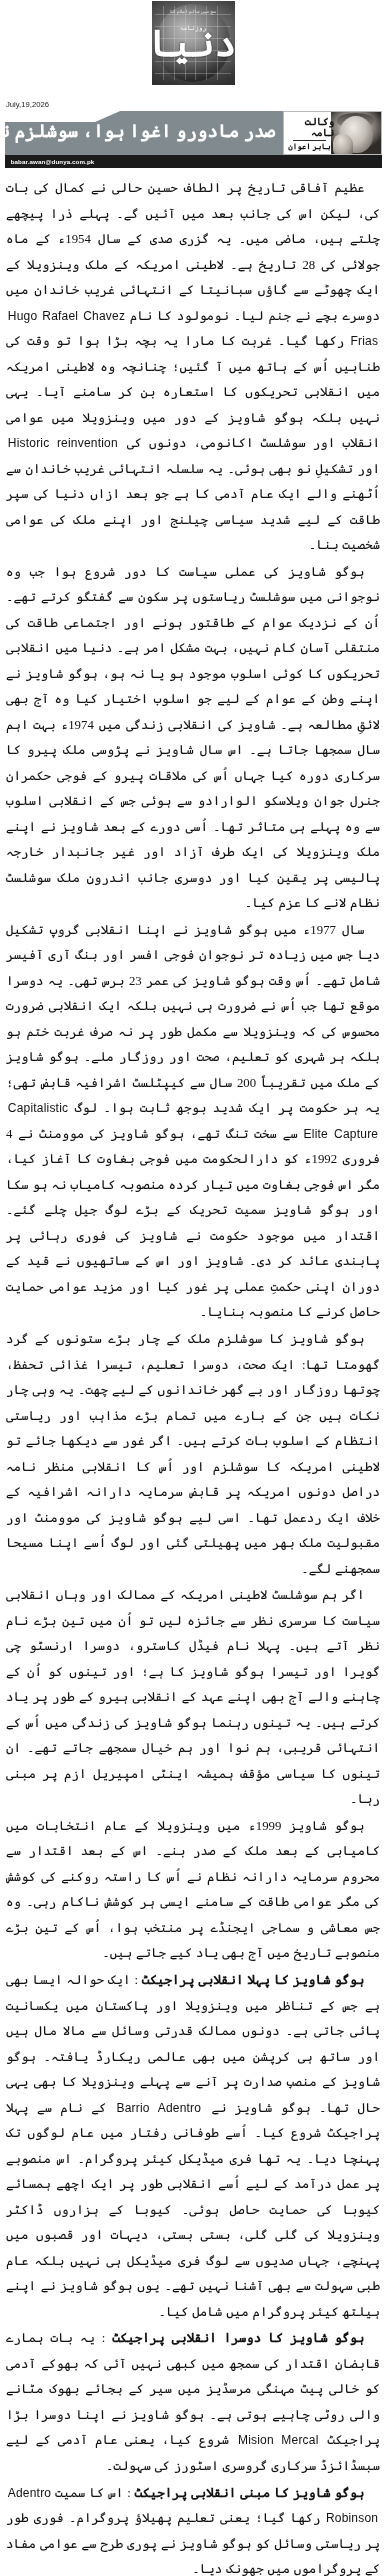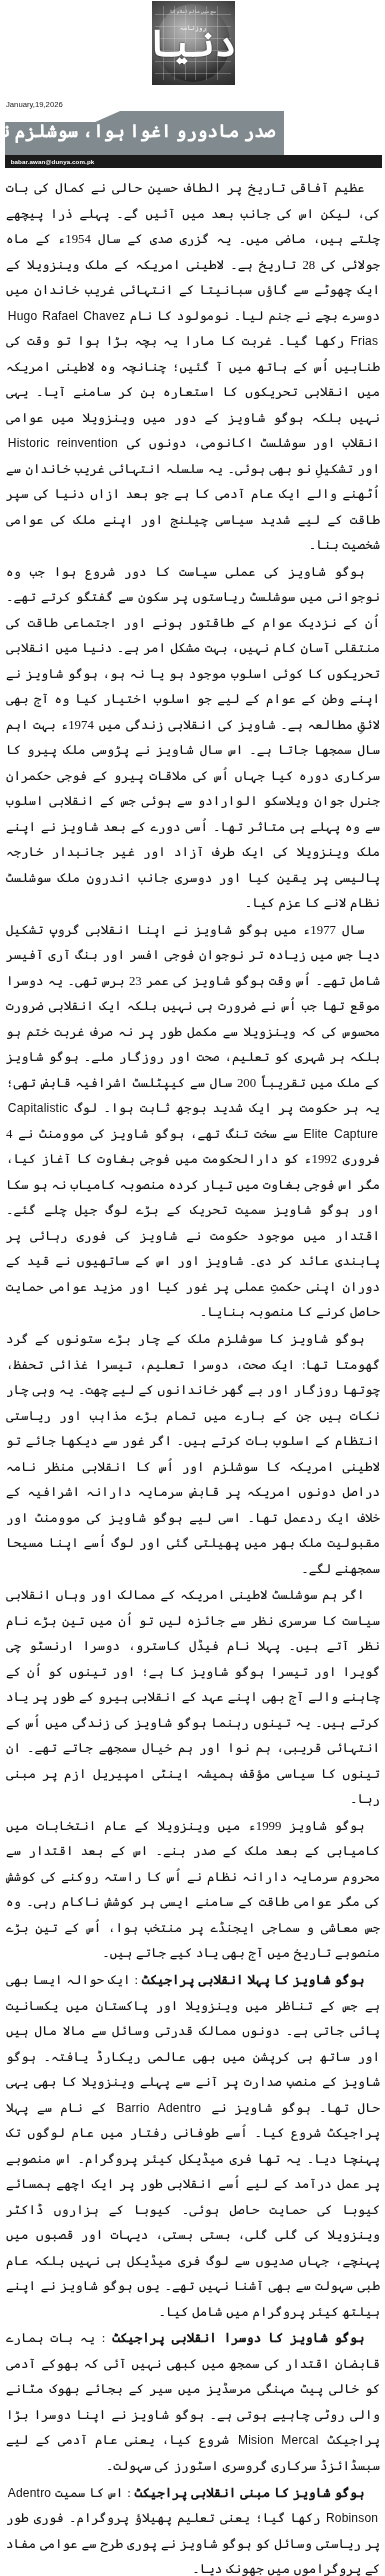--- a/index.html
+++ b/index.html
@@ -281,26 +281,38 @@
     <div class="grid-h" style="top:72%"></div>
     <div class="grid-h" style="top:86%"></div>
     <div class="masthead-sub">سچ میں عالم اسلام کا</div>
     <div class="masthead-kicker">روزنامہ</div>
     <div class="masthead-logotext">دنیا</div>
   </div>
 </div>
 
 <div class="header-band">
 
-  <div class="date-line">January,19,2026</div>
+  <div class="date-line">July,19,2026</div>
 
   <div class="headline-bar">
     <div class="headline-text">صدر مادورو اغوا ہوا، سوشلزم نہیں</div>
   </div>
 
+  <div class="author-card">
+    <div class="author-photo">
+      <div class="hair"></div>
+      <div class="face"></div>
+      <div class="hand"></div>
+    </div>
+    <div class="author-meta">
+      <div class="column-name">وکالت نامہ</div>
+      <div class="meta-rule"></div>
+      <div class="author-name">بابر اعوان</div>
+    </div>
+  </div>
 
   <div class="email-bar">
     <span class="email-text">babar.awan@dunya.com.pk</span>
   </div>
 </div>
 
 <div class="article" id="article-body">
     <p class="para indent"><span>عظیم آفاقی تاریخ پر الطاف حسین حالی نے کمال کی بات کی، لیکن اس کی جانب بعد میں آئیں گے۔ پہلے ذرا پیچھے چلتے ہیں، ماضی میں۔ یہ گزری صدی کے سال 1954ء کے ماہ جولائی کی 28 تاریخ ہے۔ لاطینی امریکہ کے ملک وینزویلا کے ایک چھوٹے سے گاؤں سبانیتا کے انتہائی غریب خاندان میں دوسرے بچے نے جنم لیا۔ نومولود کا نام </span><span class="en">Hugo Rafael Chavez Frias</span><span> رکھا گیا۔ غربت کا مارا یہ بچہ بڑا ہوا تو وقت کی طنابیں اُس کے ہاتھ میں آ گئیں؛ چنانچہ وہ لاطینی امریکہ میں انقلابی تحریکوں کا استعارہ بن کر سامنے آیا۔ یہی نہیں بلکہ ہوگو شاویز کے دور میں وینزویلا میں عوامی انقلاب اور سوشلسٹ اکانومی، دونوں کی </span><span class="en">Historic reinvention</span><span> اور تشکیلِ نو بھی ہوئی۔ یہ سلسلہ انتہائی غریب خاندان سے اُٹھنے والے ایک عام آدمی کا ہے جو بعد ازاں دنیا کی سپر طاقت کے لیے شدید سیاسی چیلنج اور اپنے ملک کی عوامی شخصیت بنا۔</span></p>
     <p class="para indent"><span>ہوگو شاویز کی عملی سیاست کا دور شروع ہوا جب وہ نوجوانی میں سوشلسٹ ریاستوں پر سکون سے گفتگو کرتے تھے۔ اُن کے نزدیک عوام کے طاقتور ہونے اور اجتماعی طاقت کی منتقلی آسان کام نہیں، بہت مشکل امر ہے۔ دنیا میں انقلابی تحریکوں کا کوئی اسلوب موجود ہو یا نہ ہو، ہوگو شاویز نے اپنے وطن کے عوام کے لیے جو اسلوب اختیار کیا وہ آج بھی لائقِ مطالعہ ہے۔ شاویز کی انقلابی زندگی میں 1974ء بہت اہم سال سمجھا جاتا ہے۔ اس سال شاویز نے پڑوسی ملک پیرو کا سرکاری دورہ کیا جہاں اُس کی ملاقات پیرو کے فوجی حکمران جنرل جوان ویلاسکو الوارادو سے ہوئی جس کے انقلابی اسلوب سے وہ پہلے ہی متاثر تھا۔ اُسی دورے کے بعد شاویز نے اپنے ملک وینزویلا کی ایک طرف آزاد اور غیر جانبدار خارجہ پالیسی پر یقین کیا اور دوسری جانب اندرونِ ملک سوشلسٹ نظام لانے کا عزم کیا۔</span></p>
     <p class="para indent"><span>سال 1977ء میں ہوگو شاویز نے اپنا انقلابی گروپ تشکیل دیا جس میں زیادہ تر نوجوان فوجی افسر اور بنگ آری آفیسر شامل تھے۔ اُس وقت ہوگو شاویز کی عمر 23 برس تھی۔ یہ دوسرا موقع تھا جب اُس نے ضرورت ہی نہیں بلکہ ایک انقلابی ضرورت محسوس کی کہ وینزویلا سے مکمل طور پر نہ صرف غربت ختم ہو بلکہ ہر شہری کو تعلیم، صحت اور روزگار ملے۔ ہوگو شاویز کے ملک میں تقریباً 200 سال سے کیپٹلسٹ اشرافیہ قابض تھی؛ یہ ہر حکومت پر ایک شدید بوجھ ثابت ہوا۔ لوگ </span><span class="en">Capitalistic Elite Capture</span><span> سے سخت تنگ تھے، ہوگو شاویز کی موومنٹ نے 4 فروری 1992ء کو دارالحکومت میں فوجی بغاوت کا آغاز کیا، مگر اس فوجی بغاوت میں تیار کردہ منصوبہ کامیاب نہ ہو سکا اور ہوگو شاویز سمیت تحریک کے بڑے لوگ جیل چلے گئے۔ اقتدار میں موجود حکومت نے شاویز کی فوری رہائی پر پابندی عائد کر دی۔ شاویز اور اس کے ساتھیوں نے قید کے دوران اپنی حکمتِ عملی پر غور کیا اور مزید عوامی حمایت حاصل کرنے کا منصوبہ بنایا۔</span></p>

